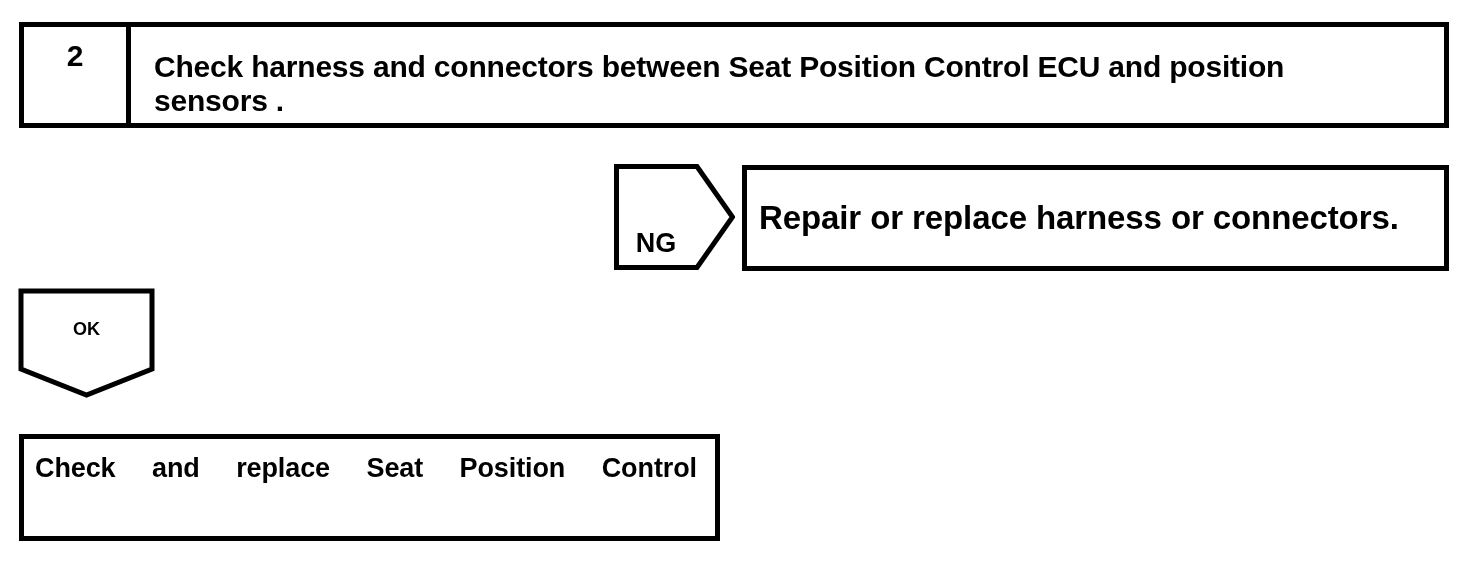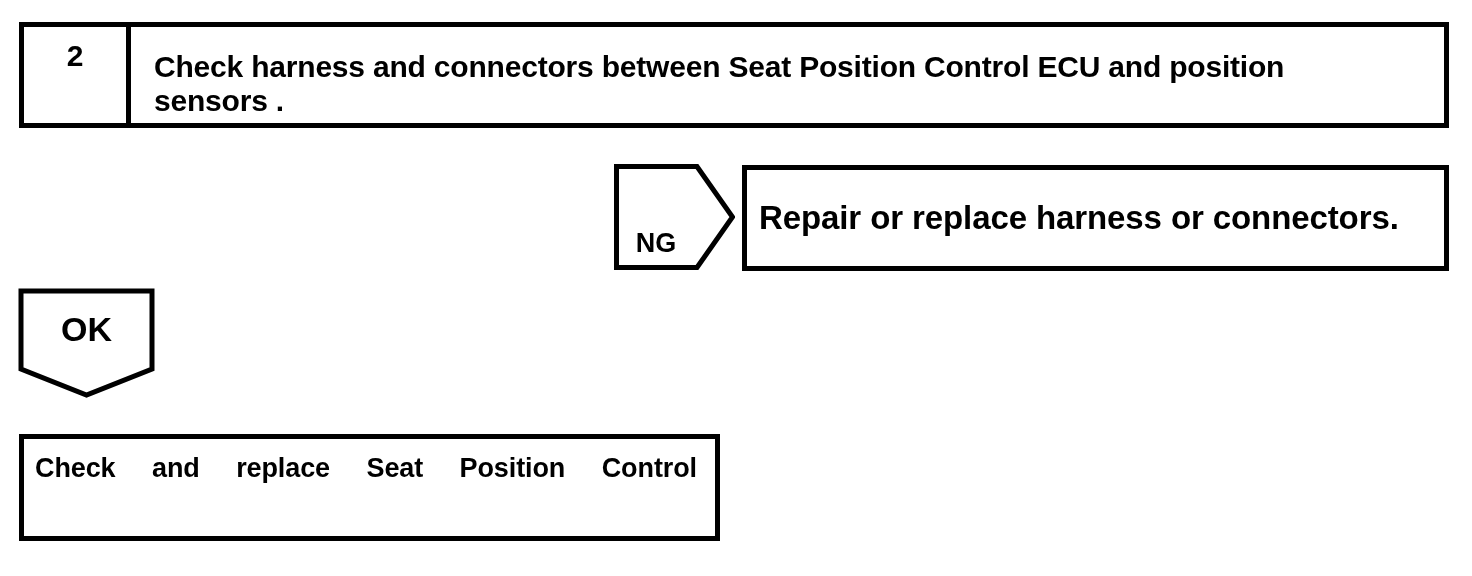--- a/index.html
+++ b/index.html
@@ -127,21 +127,21 @@
   }
   .ok-label {
     position: absolute;
     left: 18px;
     top: 288px;
     width: 137px;
     height: 82px;
     display: flex;
     align-items: center;
     justify-content: center;
-    font-size: 34px;
+    font-size: 18px;
     font-weight: bold;
     letter-spacing: 0px;
     pointer-events: none;
   }
 
   
   .ok-result-box {
     position: absolute;
     left: 19px;
     top: 434px;

